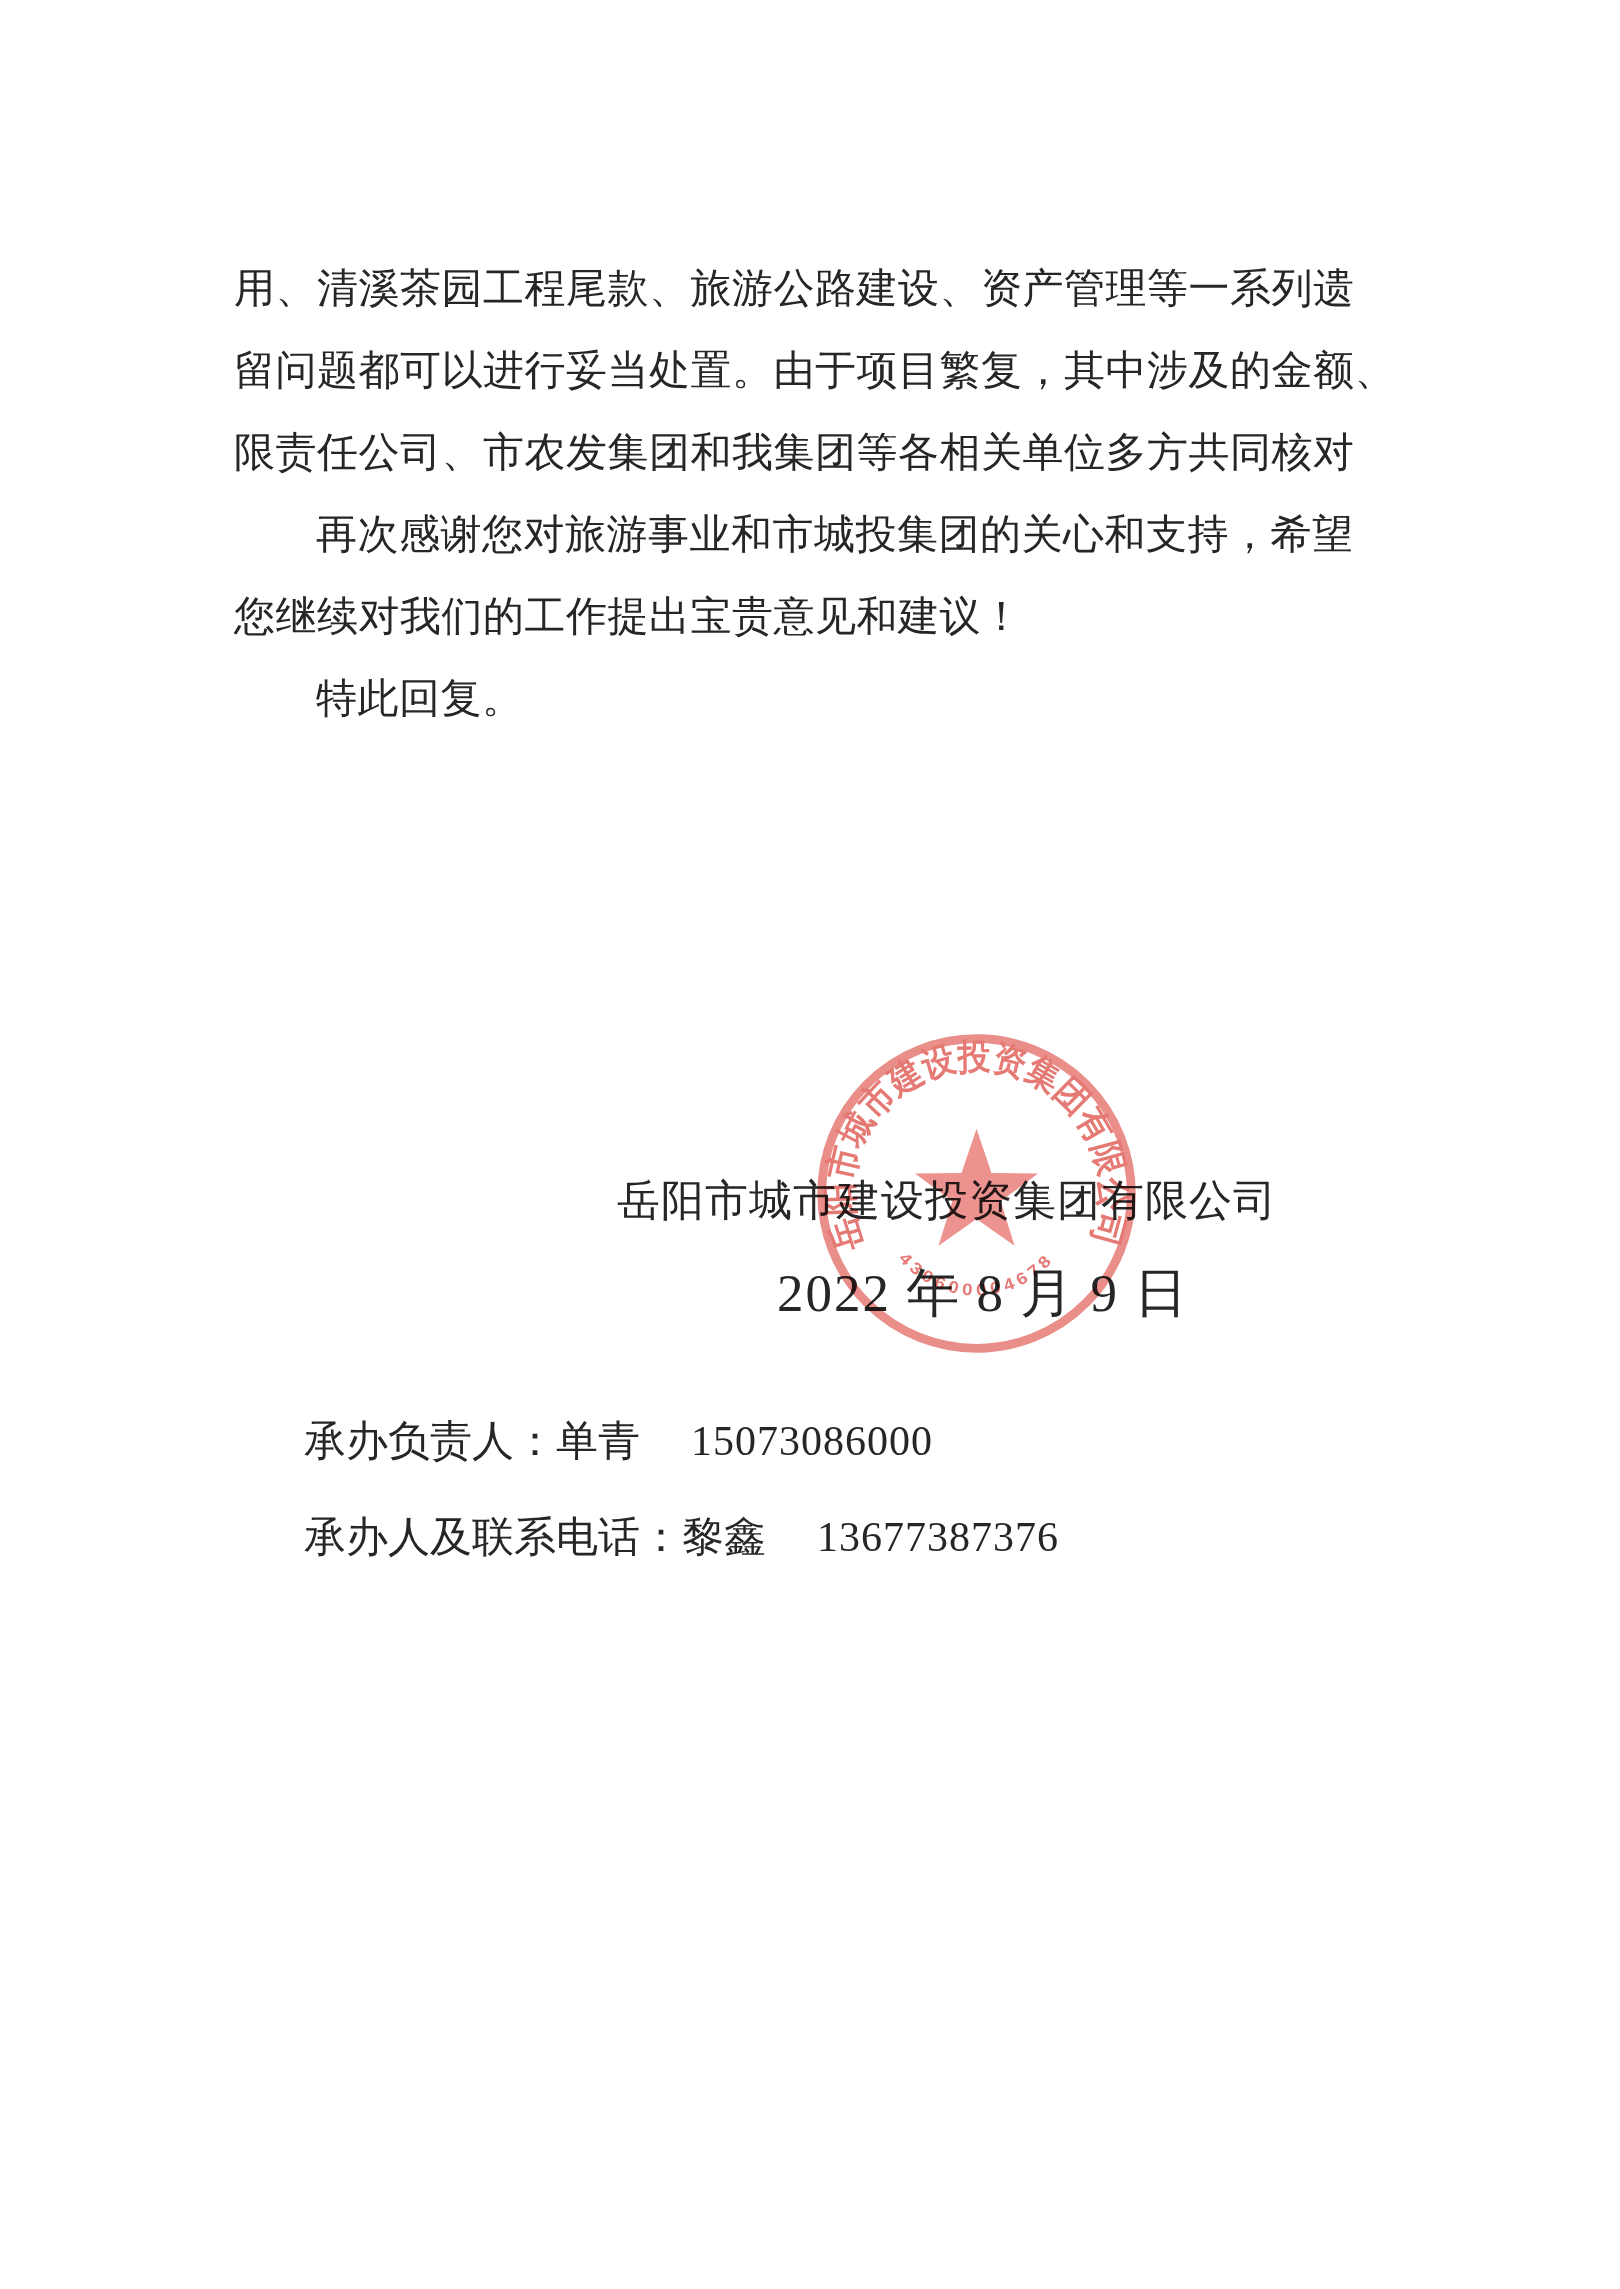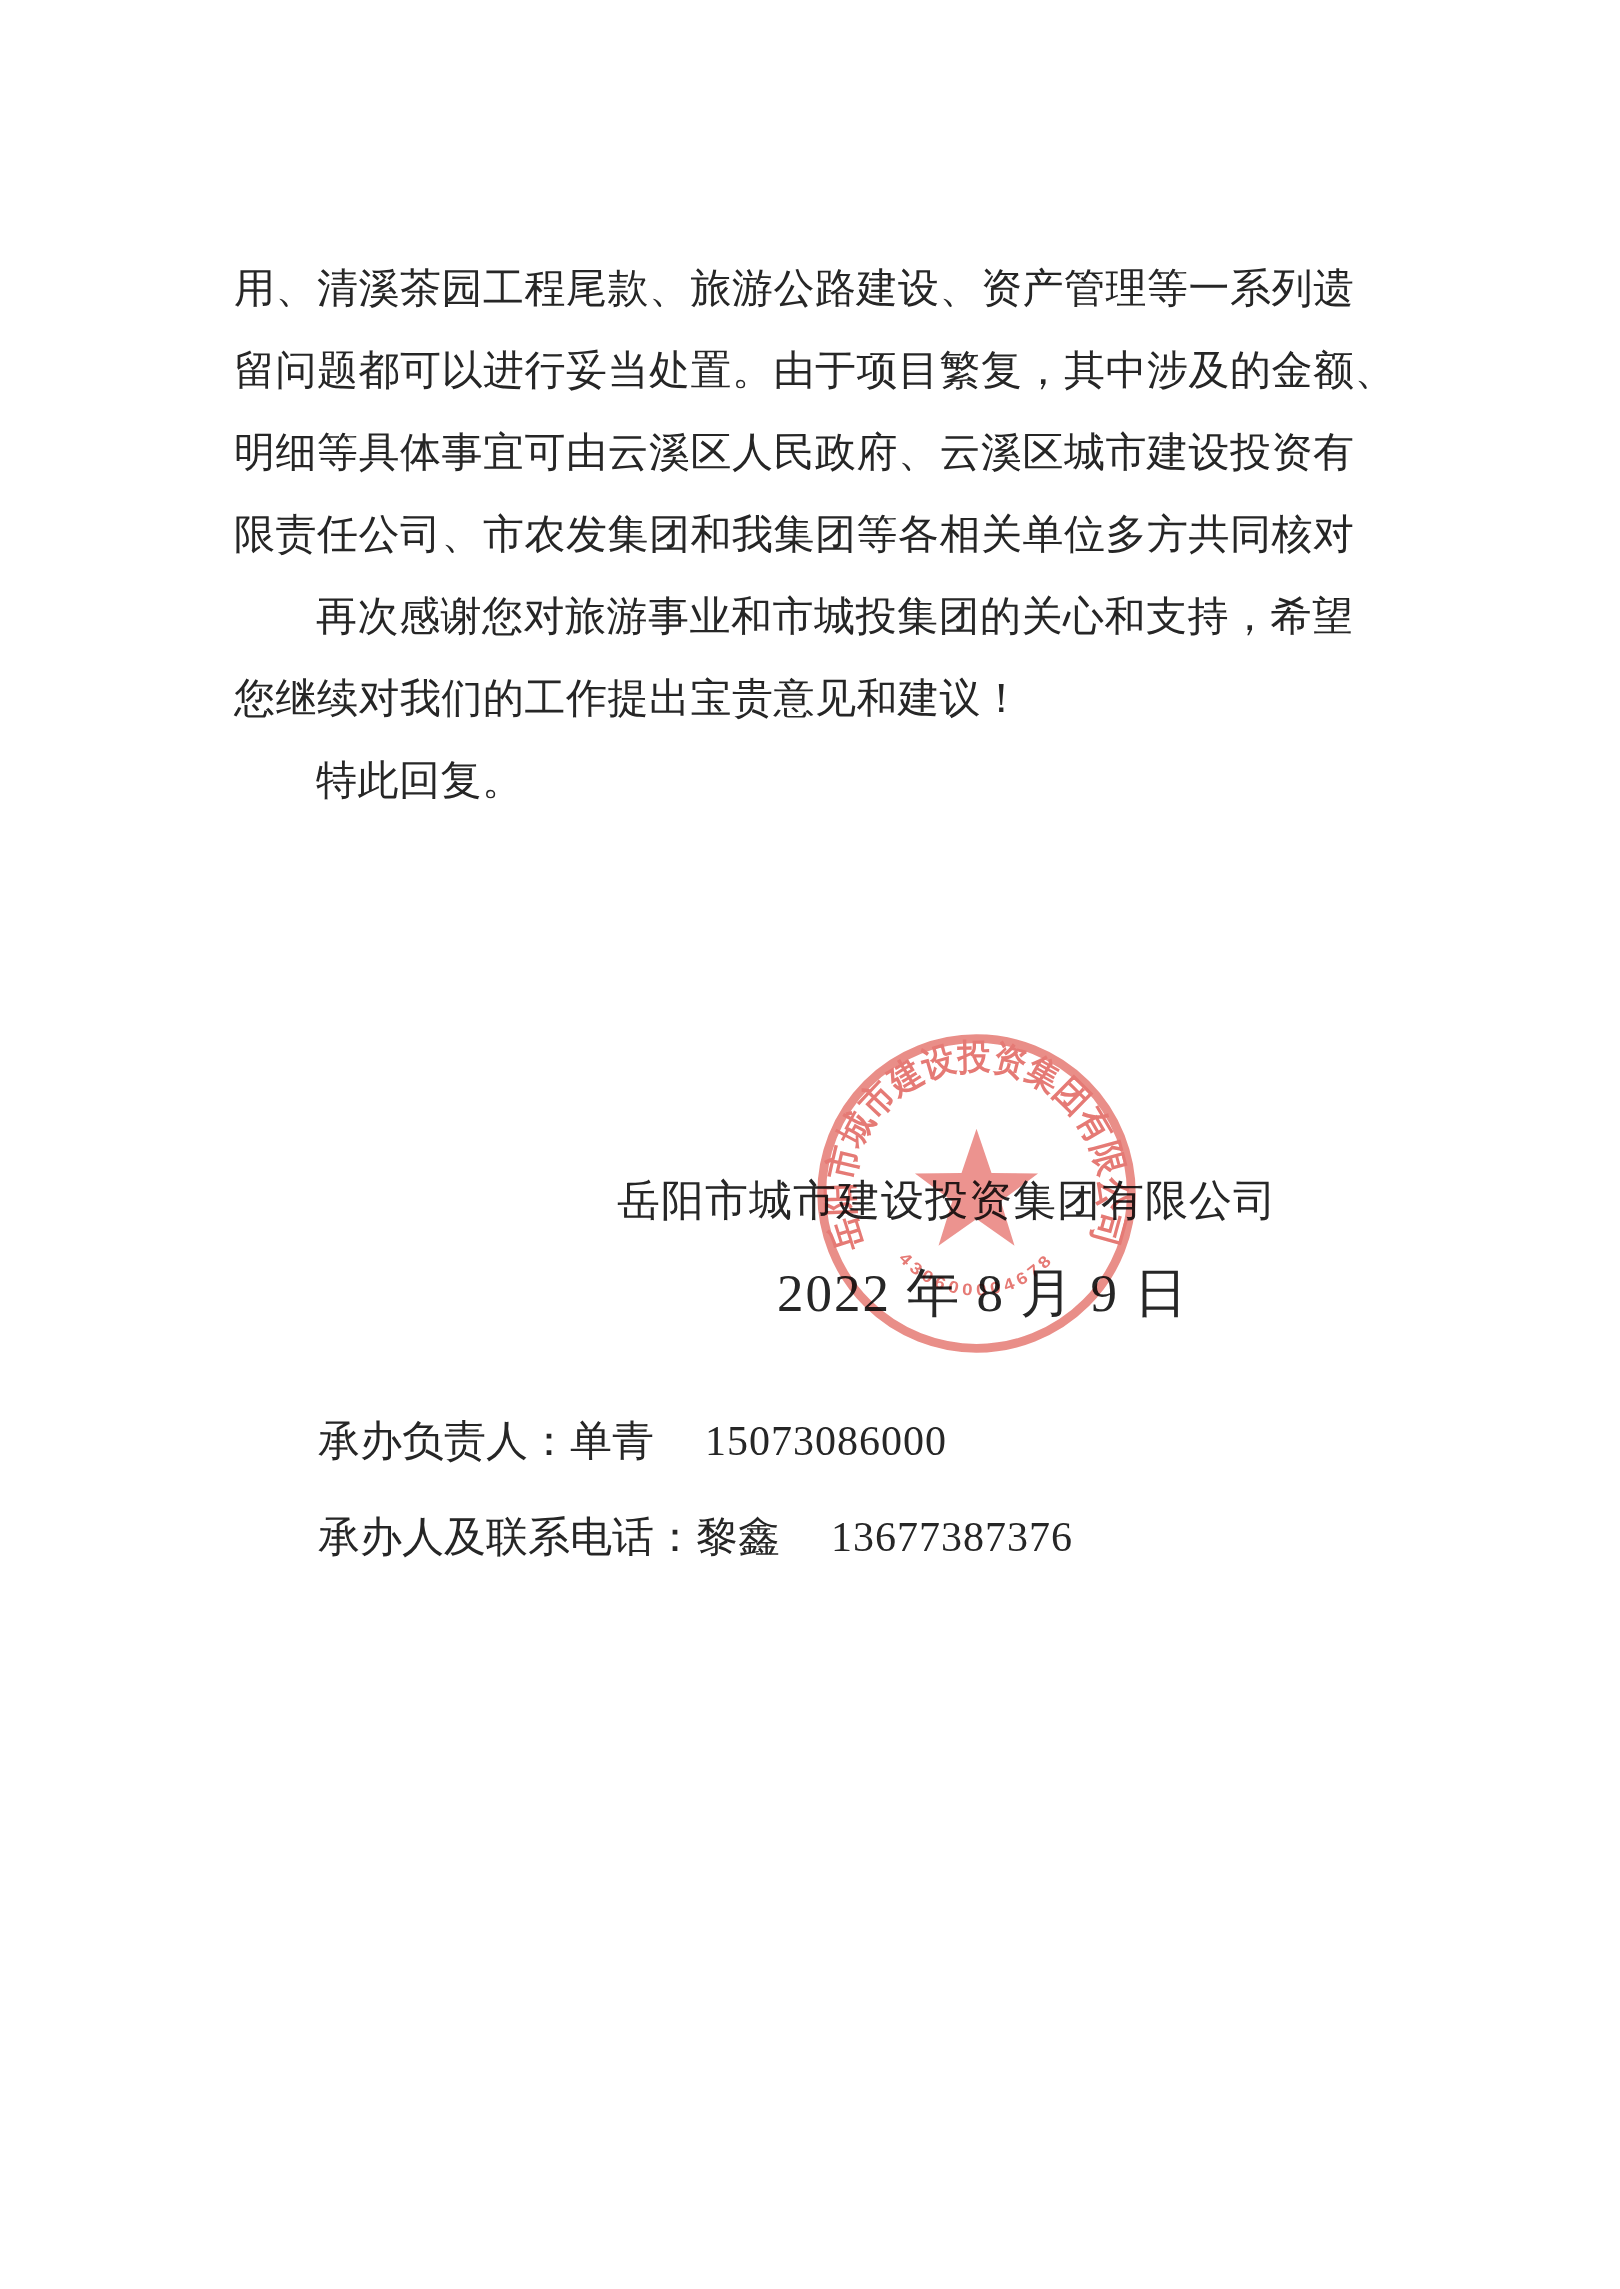--- a/index.html
+++ b/index.html
@@ -35,21 +35,21 @@
     position:absolute;
     left:777px;top:1258px;
     font-size:53px;
     color:#262626;
     white-space:nowrap;
     letter-spacing:2px;
     z-index:2;
   }
   .contact-line{
     position:absolute;
-    left:318px;
+    left:304px;
     font-size:42px;
     color:#262626;
     white-space:nowrap;
   }
   .contact-1{top:1413px;}
   .contact-2{top:1509px;}
   .contact-line .phone{margin-left:51px;letter-spacing:1px;}
   .page-number{
     position:absolute;
     left:0;right:0;top:2129px;
@@ -68,21 +68,20 @@
   }
 </style>
 </head>
 <body>
 
 <div class="page">
 
   <div class="body-text">
     <div class="line">用、清溪茶园工程尾款、旅游公路建设、资产管理等一系列遗</div>
     <div class="line">留问题都可以进行妥当处置。由于项目繁复，其中涉及的金额、</div>
-    <div class="line">明细等具体事宜可由云溪区人民政府、云溪区城市建设投资有</div>
     <div class="line">限责任公司、市农发集团和我集团等各相关单位多方共同核对</div>
     <div class="line indent">再次感谢您对旅游事业和市城投集团的关心和支持，希望</div>
     <div class="line">您继续对我们的工作提出宝贵意见和建议！</div>
     <div class="line indent">特此回复。</div>
   </div>
 
   <div class="sig-company">岳阳市城市建设投资集团有限公司</div>
   <div class="sig-date">2022 年 8 月 9 日</div>
 
   <svg class="seal" viewBox="0 0 345 345" xmlns="http://www.w3.org/2000/svg">

